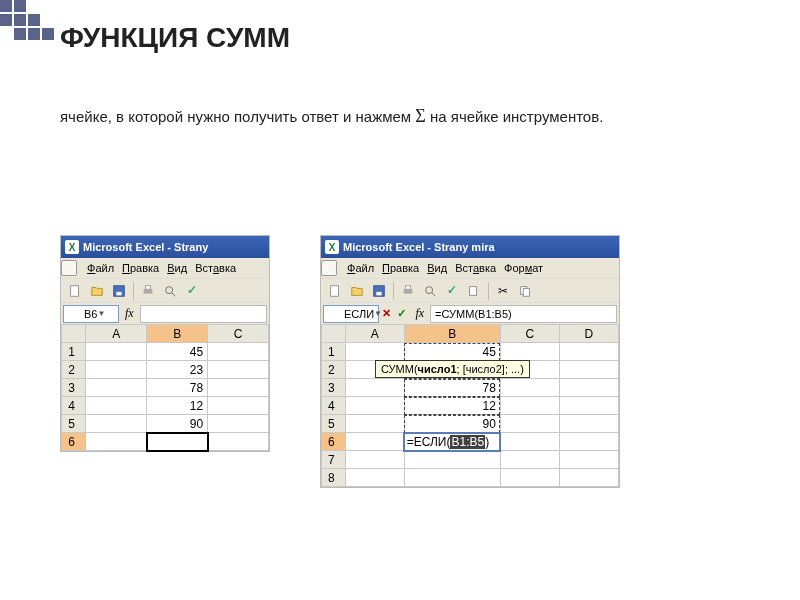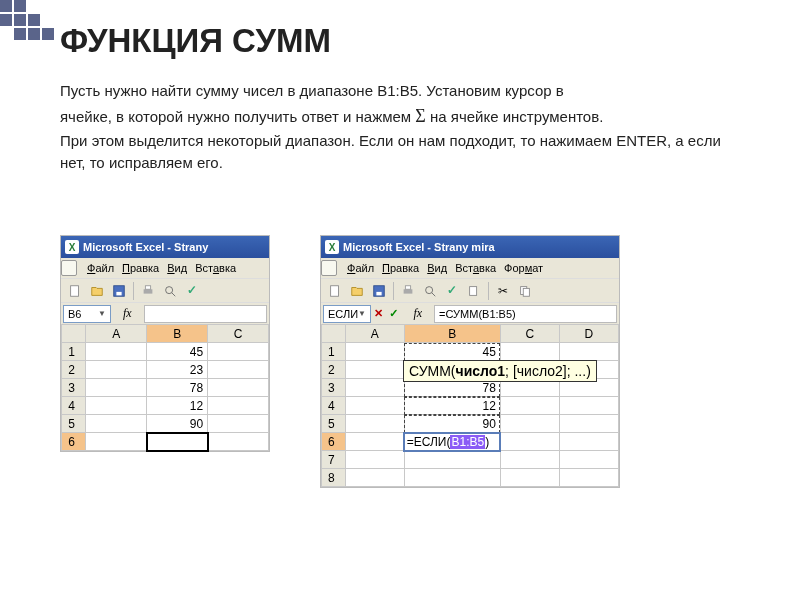--- a/index.html
+++ b/index.html
@@ -17,21 +17,21 @@
     top: 0; left: 0;
     display: grid;
     grid-template-columns: repeat(4, 12px);
     grid-template-rows: repeat(3, 12px);
     gap: 2px;
   }
   .deco-top span { background: #5a648a; }
   .title {
     position: absolute;
     top: 22px; left: 60px;
-    font-size: 33px;
+    font-size: 28px;
     font-weight: bold;
     color: #222;
   }
   .body-text {
     position: absolute;
     top: 80px; left: 60px;
     width: 680px;
     font-size: 15px;
     line-height: 1.5;
     color: #222;
@@ -107,35 +107,35 @@
   .sep { width: 1px; height: 18px; background: #bbb; margin: 0 2px; }
   .namebox-row {
     background: #e9e6d8;
     height: 22px;
     display: flex;
     align-items: center;
     padding: 0 2px;
     border-top: 1px solid #ddd;
   }
   .namebox {
-    width: 48px; height: 18px;
+    width: 56px; height: 18px;
     background: #fff;
     border: 1px solid #7a9cc6;
     font-size: 11px;
-    padding: 0 4px;
+    padding: 0 20px;
     display: flex;
     align-items: center;
     justify-content: space-between;
   }
   .drop { color: #555; font-size: 8px; }
   .fxlabel {
     font-style: italic;
     font-family: "Times New Roman", serif;
     font-size: 12px;
-    margin: 0 12px;
+    margin: 0 6px;
   }
   .formula-input {
     flex: 1;
     height: 18px;
     background: #fff;
     border: 1px solid #bbb;
     padding: 0 4px;
     display: flex;
     align-items: center;
     font-family: Tahoma, sans-serif;
@@ -194,36 +194,35 @@
   .formula-cell {
     text-align: left !important;
     padding-left: 2px !important;
     font-family: Tahoma, sans-serif;
     font-size: 11px;
     outline: 2px solid #5a7db8;
     outline-offset: -1px;
     position: relative;
   }
   .range-sel {
-    background: #8b5cf6;
+    background: #404040;
     color: #fff;
     padding: 0 1px;
     text-align: center;
   }
   .tooltip {
     position: absolute;
     top: 360px;
     left: 375px;
     background: #ffffe1;
     border: 1px solid #333;
-    font-size: 14px;
+    font-size: 11px;
     font-family: Tahoma, sans-serif;
     padding: 2px 5px;
     white-space: nowrap;
-    margin-left: 28px;
   }
   .tooltip b { font-weight: bold; }
 </style>
 </head>
 <body>
 
 <div class="deco-top">
   <span></span>
     <span></span>
     <span style="opacity:0"></span>
@@ -234,23 +233,22 @@
     <span style="opacity:0"></span>
   <span style="opacity:0"></span>
     <span></span>
     <span></span>
     <span></span>
 </div>
 
 <div class="title">ФУНКЦИЯ СУММ</div>
 
 <div class="body-text">
-  <span>Пусть нужно найти сумму чисел в диапазоне B1:B5. Установим курсор в</span><br>
+  <br>
   <span>ячейке, в которой нужно получить ответ и нажмем </span><span class="sigma">Σ</span><span> на ячейке инструментов.</span><br>
-  <span>При этом выделится некоторый диапазон. Если он нам подходит, то нажимаем ENTER, а если нет, то исправляем его.</span>
 </div>
 
 <div class="excel left">
   <div class="titlebar">
     <span class="xlicon">X</span>
     <span>Microsoft Excel - Strany</span>
   </div>
   <div class="menubar">
     <span class="smicon"></span>
     <span><span class="u">Ф</span>айл</span>

